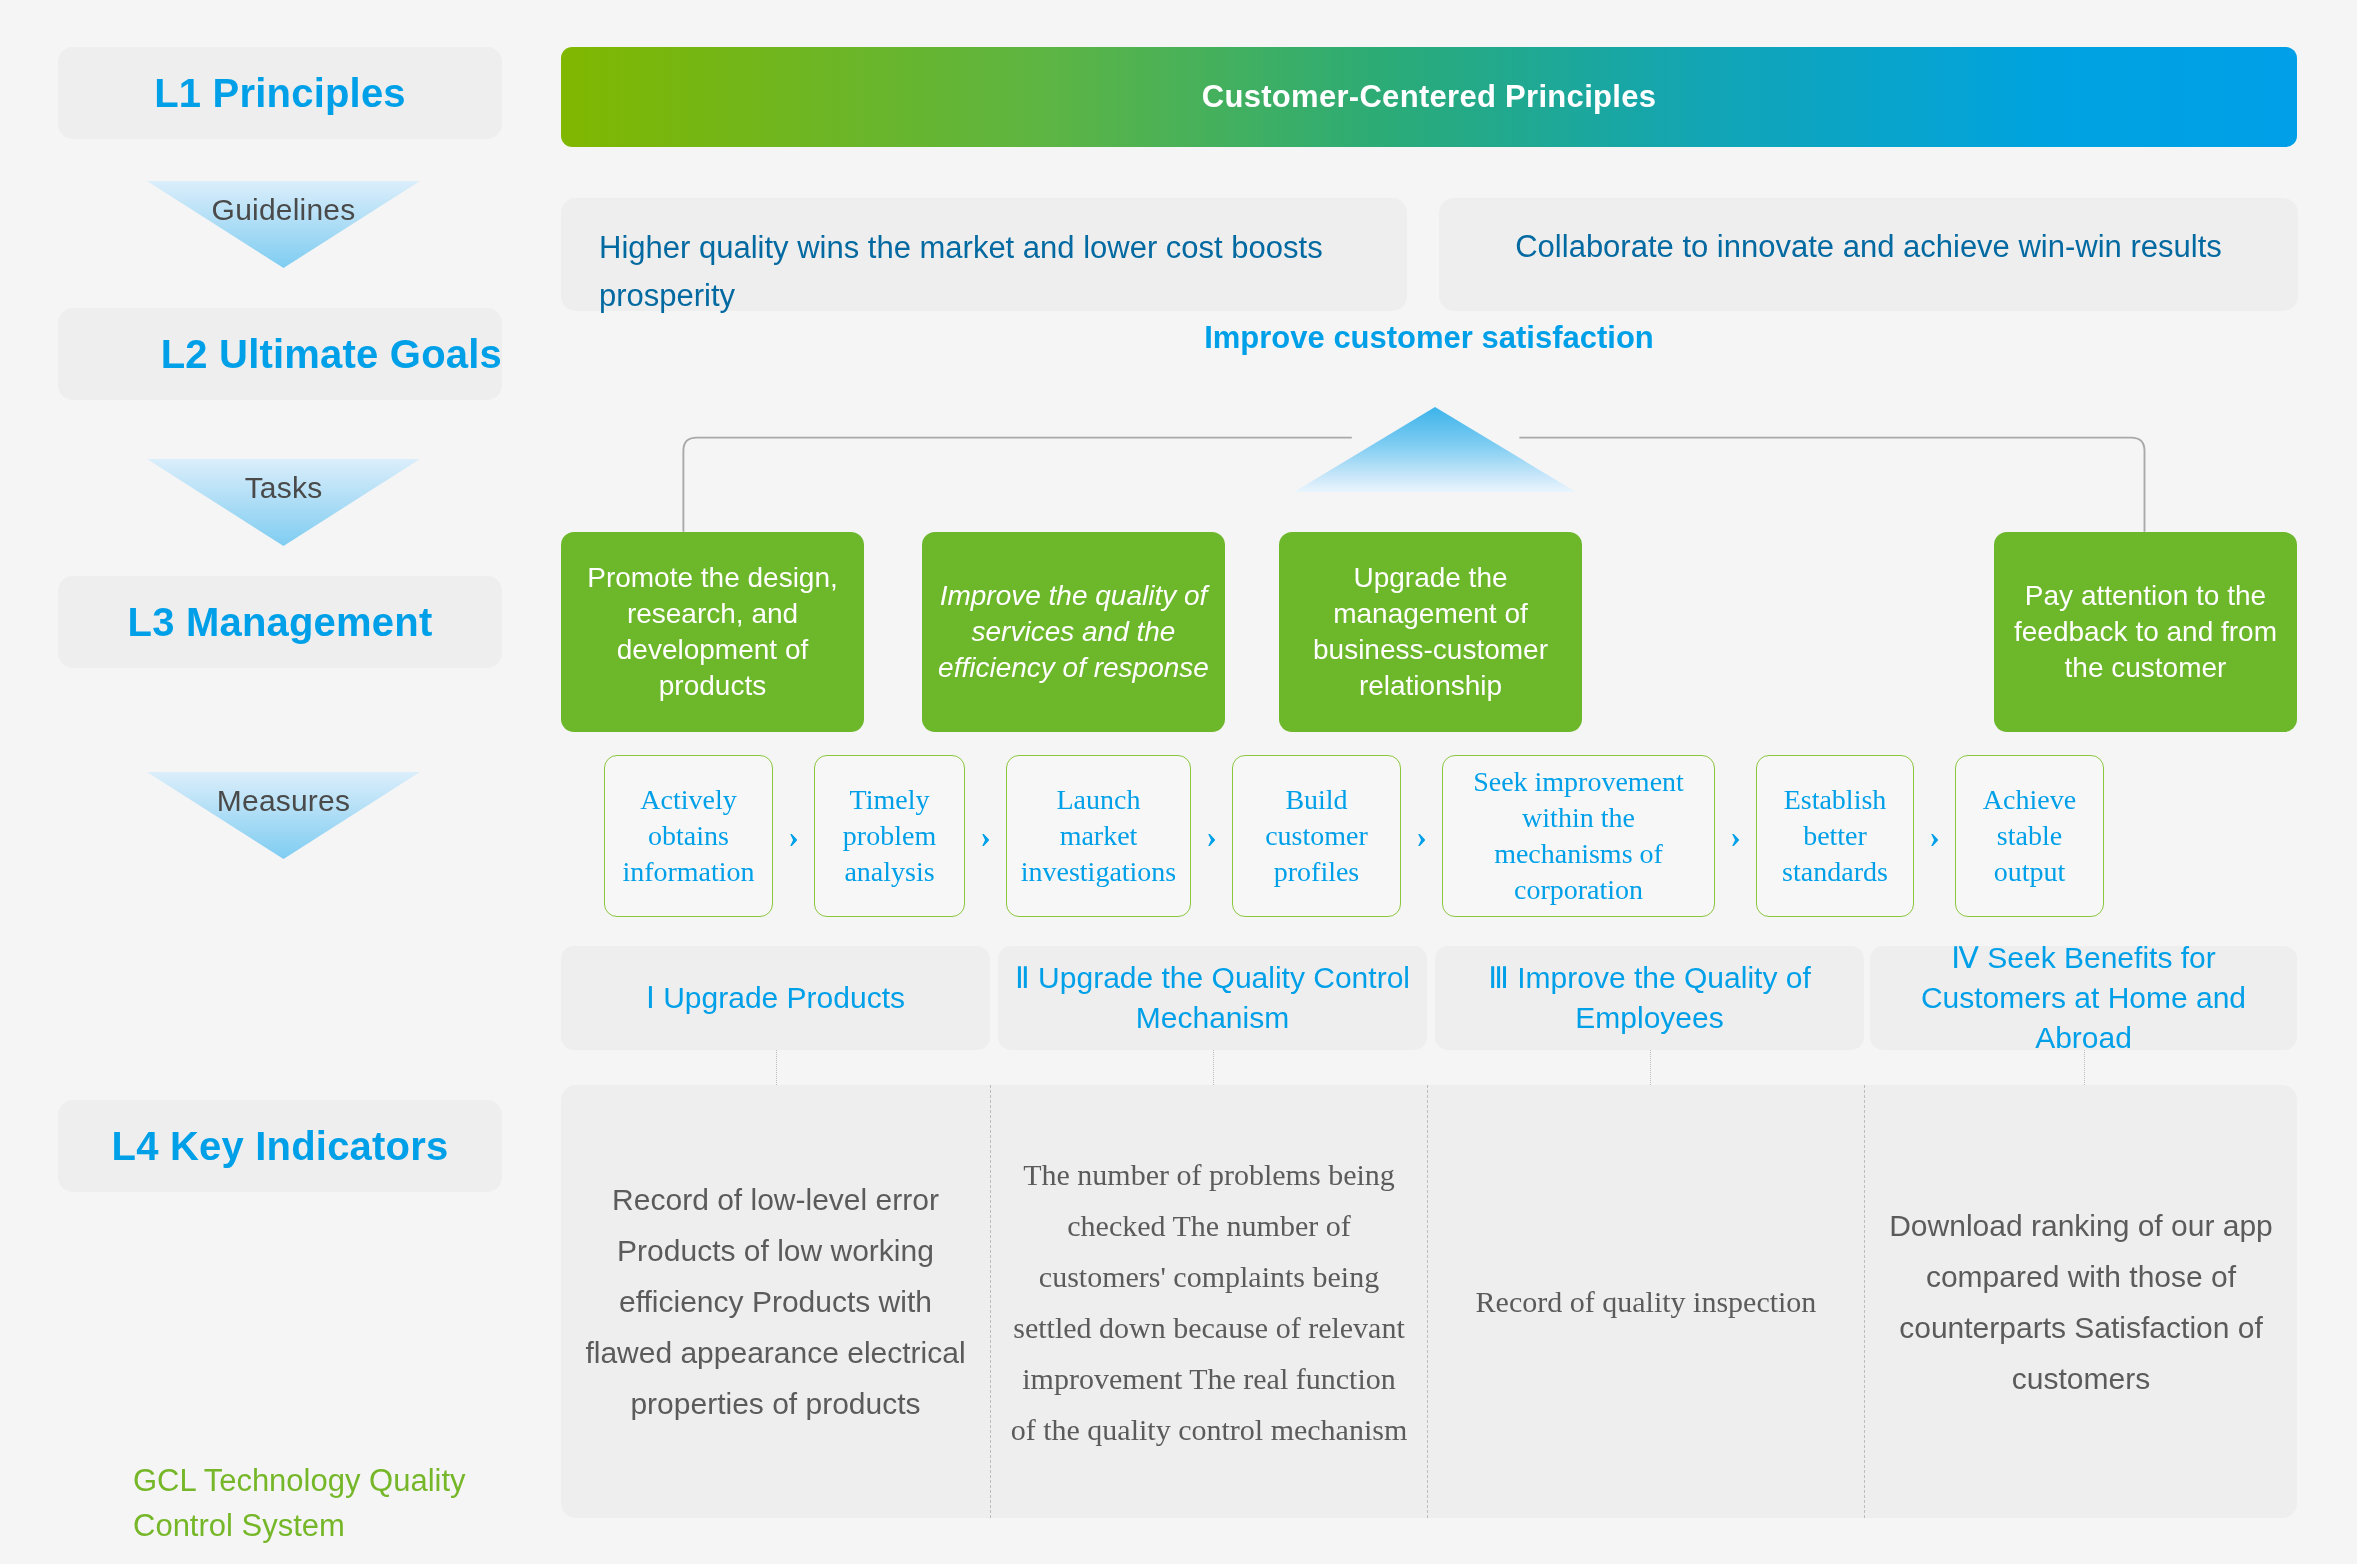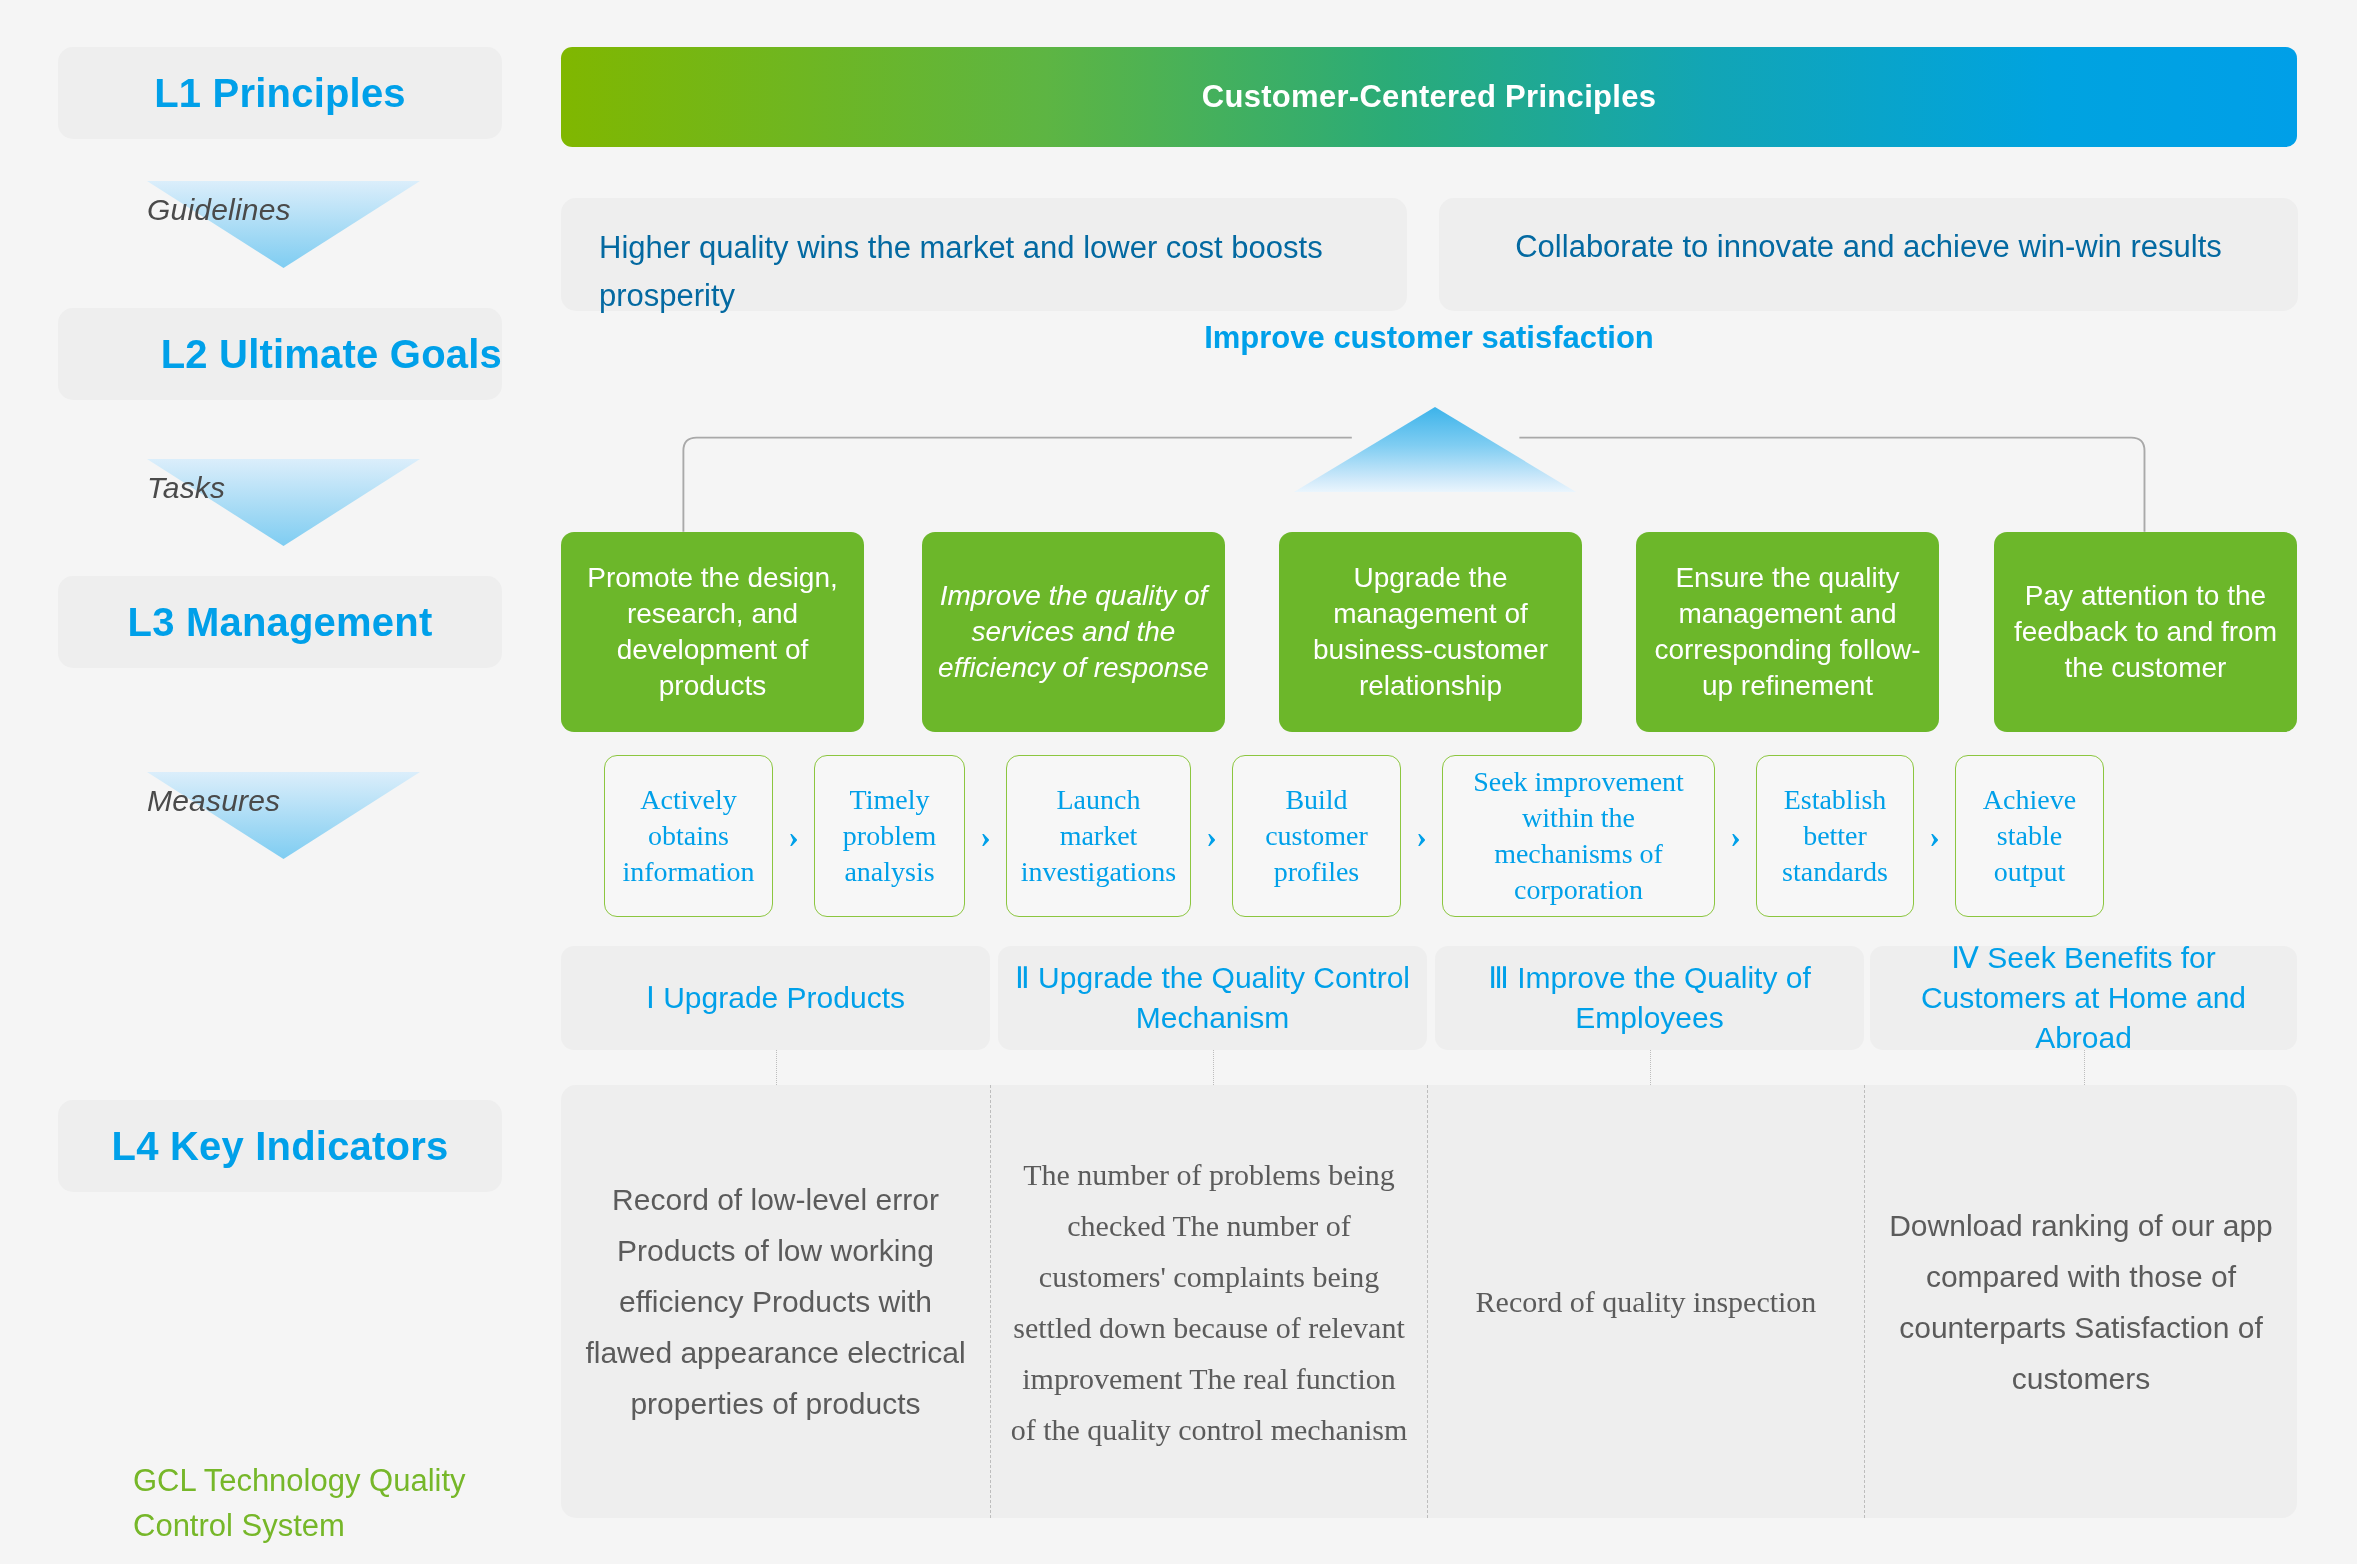--- a/index.html
+++ b/index.html
@@ -43,25 +43,25 @@
     width: 273px; height: 87px;
   }
   .arrow-tri {
     position: absolute; inset: 0;
     background: linear-gradient(180deg, #dbeefb 0%, #9fd8f4 65%, #7fcdf2 100%);
     clip-path: polygon(0 0, 100% 0, 50% 100%);
   }
   .arrow-label {
     position: absolute;
     left: 0; right: 0; top: 11.3px;
+    text-align: center;
     color: #4a4a4a;
     font-size: 30px;
     line-height: 36px;
     letter-spacing: 0.2px;
-    font-style: italic;
   }
   #arrow-guidelines { top: 181px; }
   #arrow-tasks      { top: 459px; }
   #arrow-measures   { top: 772px; }
 
   .footer-note {
     position: absolute;
     left: 75px; top: 1458px;
     width: 414px;
     color: #76b729;
@@ -306,23 +306,20 @@
     <div class="mgmt-row">
       <div class="mgmt-card" id="mgmt-0">
         <span>Promote the design, research, and development of products</span>
       </div>
       <div class="mgmt-card" id="mgmt-1">
         <span>Improve the quality of services and the efficiency of response</span>
       </div>
       <div class="mgmt-card" id="mgmt-2">
         <span>Upgrade  the management of business-customer relationship</span>
       </div>
-      <div class="mgmt-card" id="mgmt-3">
-        <span>Ensure the quality management and corresponding follow-up refinement</span>
-      </div>
       <div class="mgmt-card" id="mgmt-4">
         <span>Pay attention to the feedback to and from the customer</span>
       </div>
     </div>
 
     <div class="measures-row">
       <div class="measure-box" style="width:169px">
         <span>Actively obtains information</span>
       </div>
       <div class="measure-chevron">›</div>

